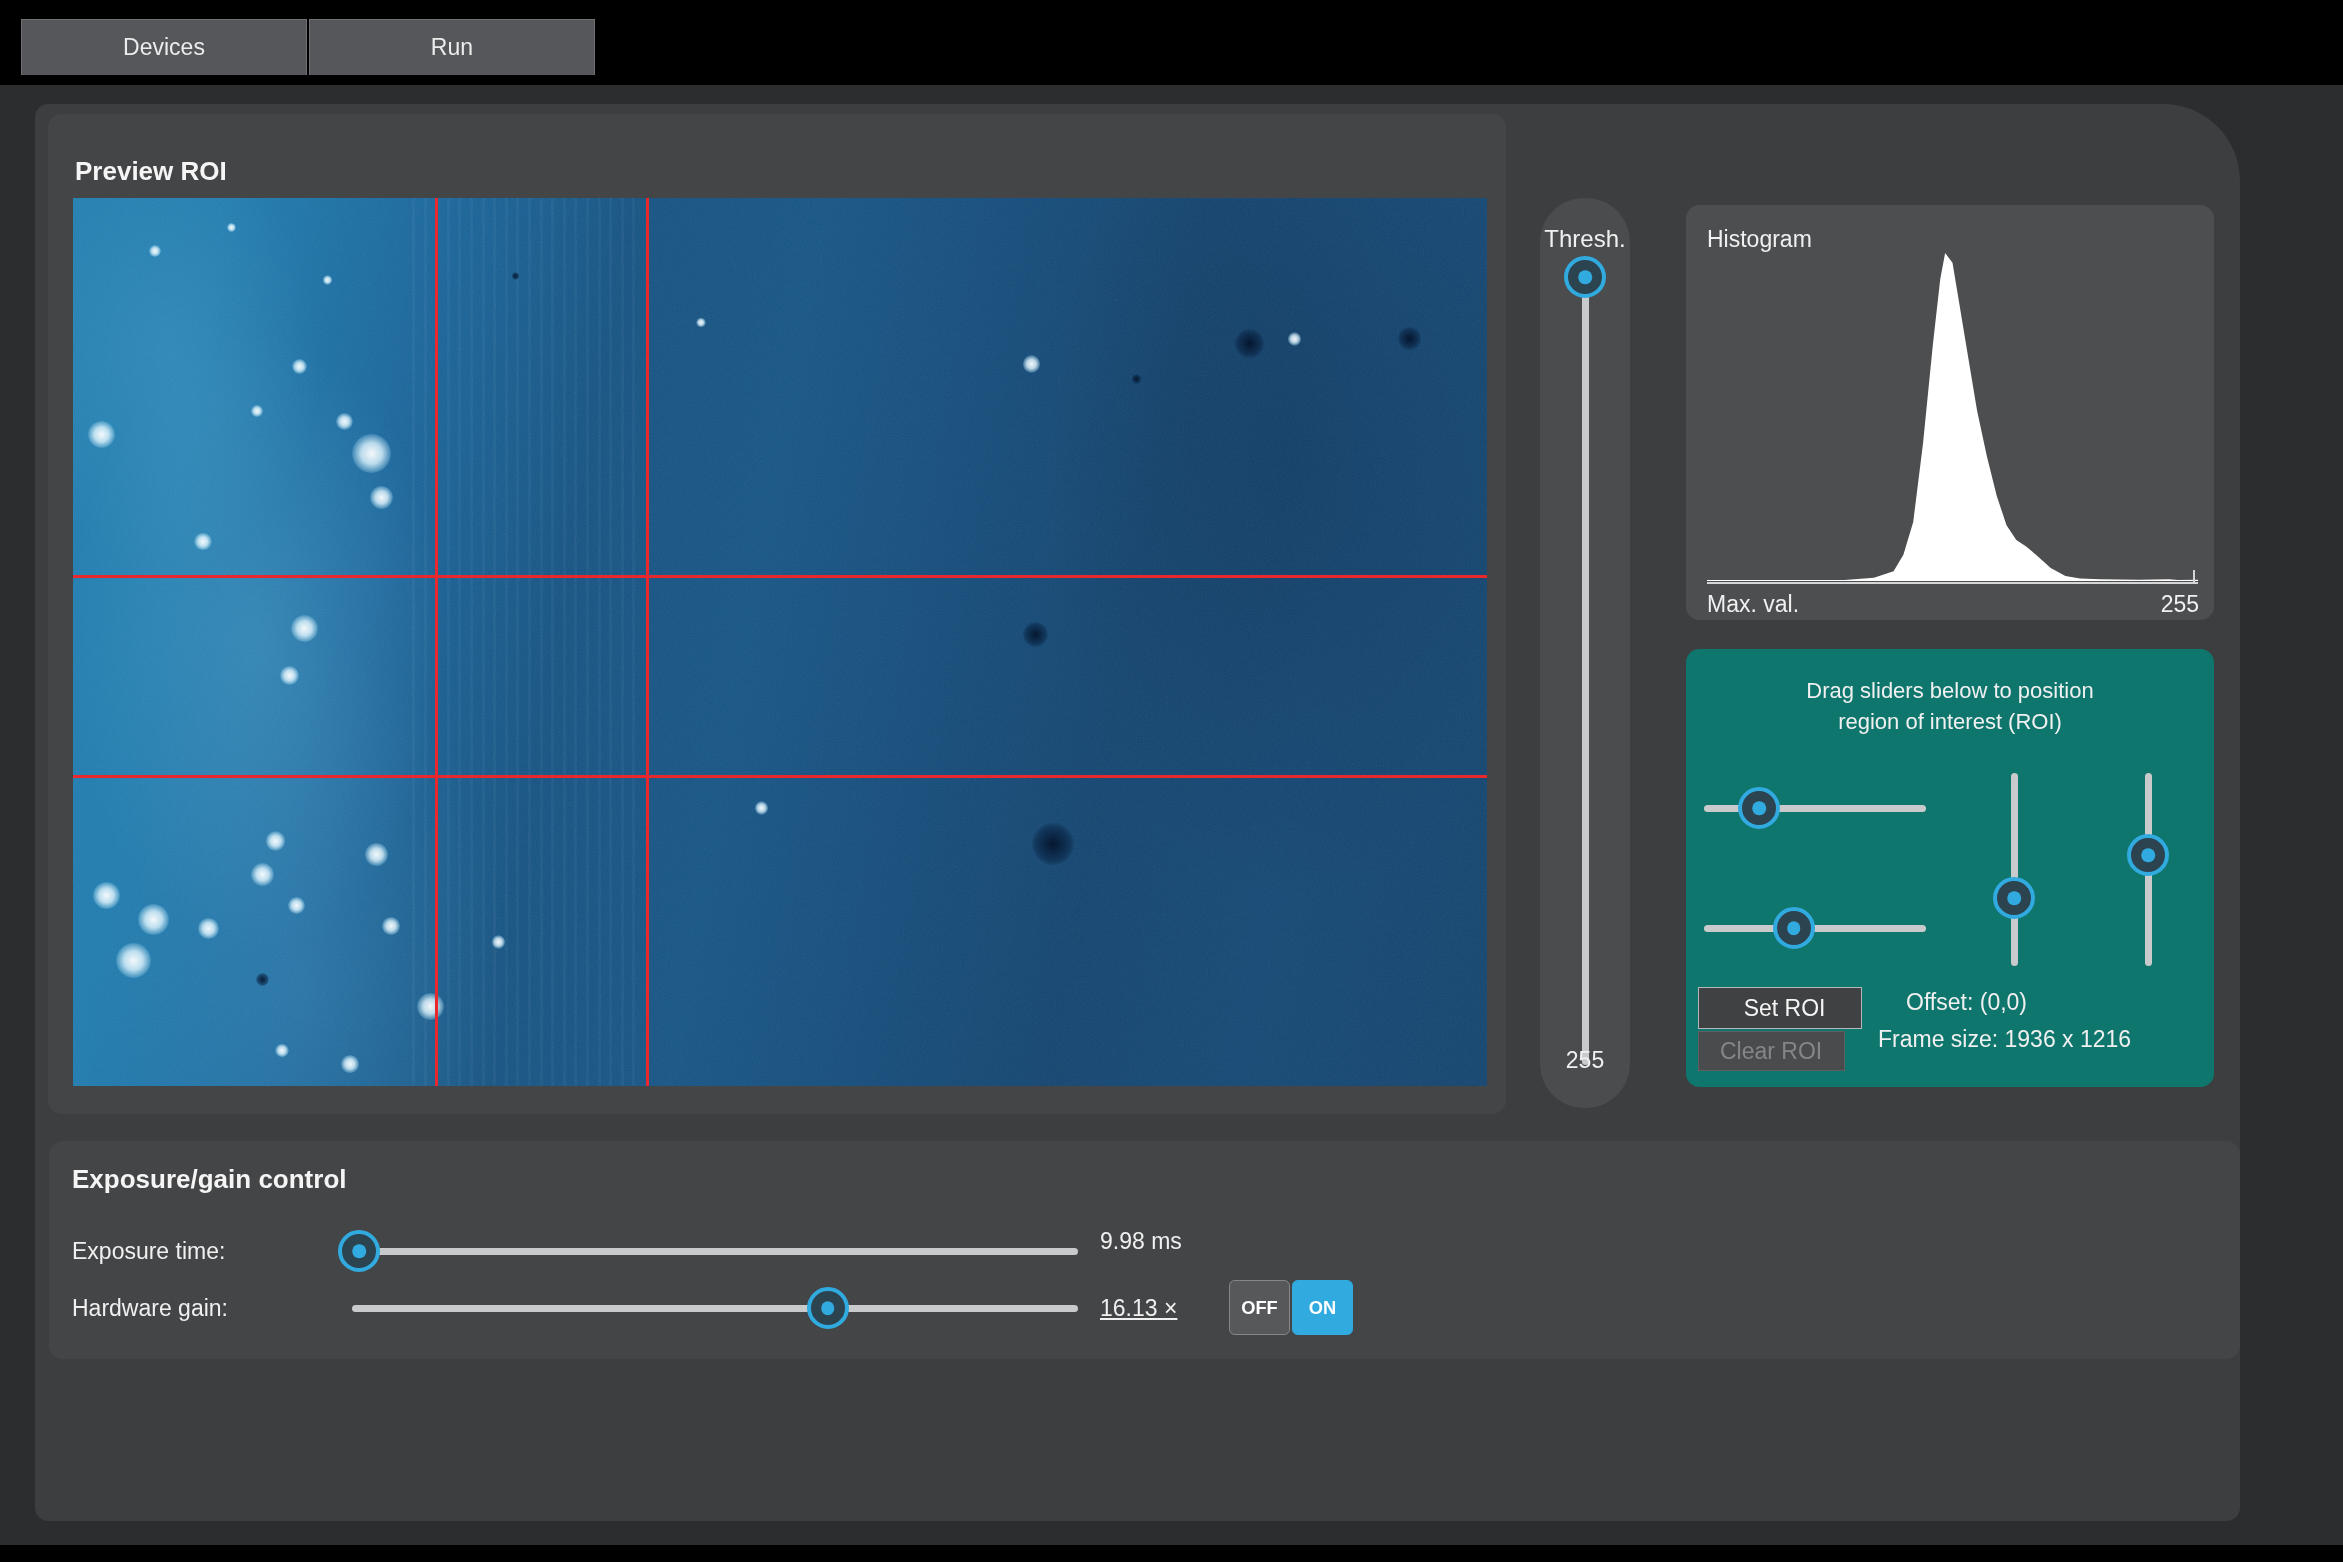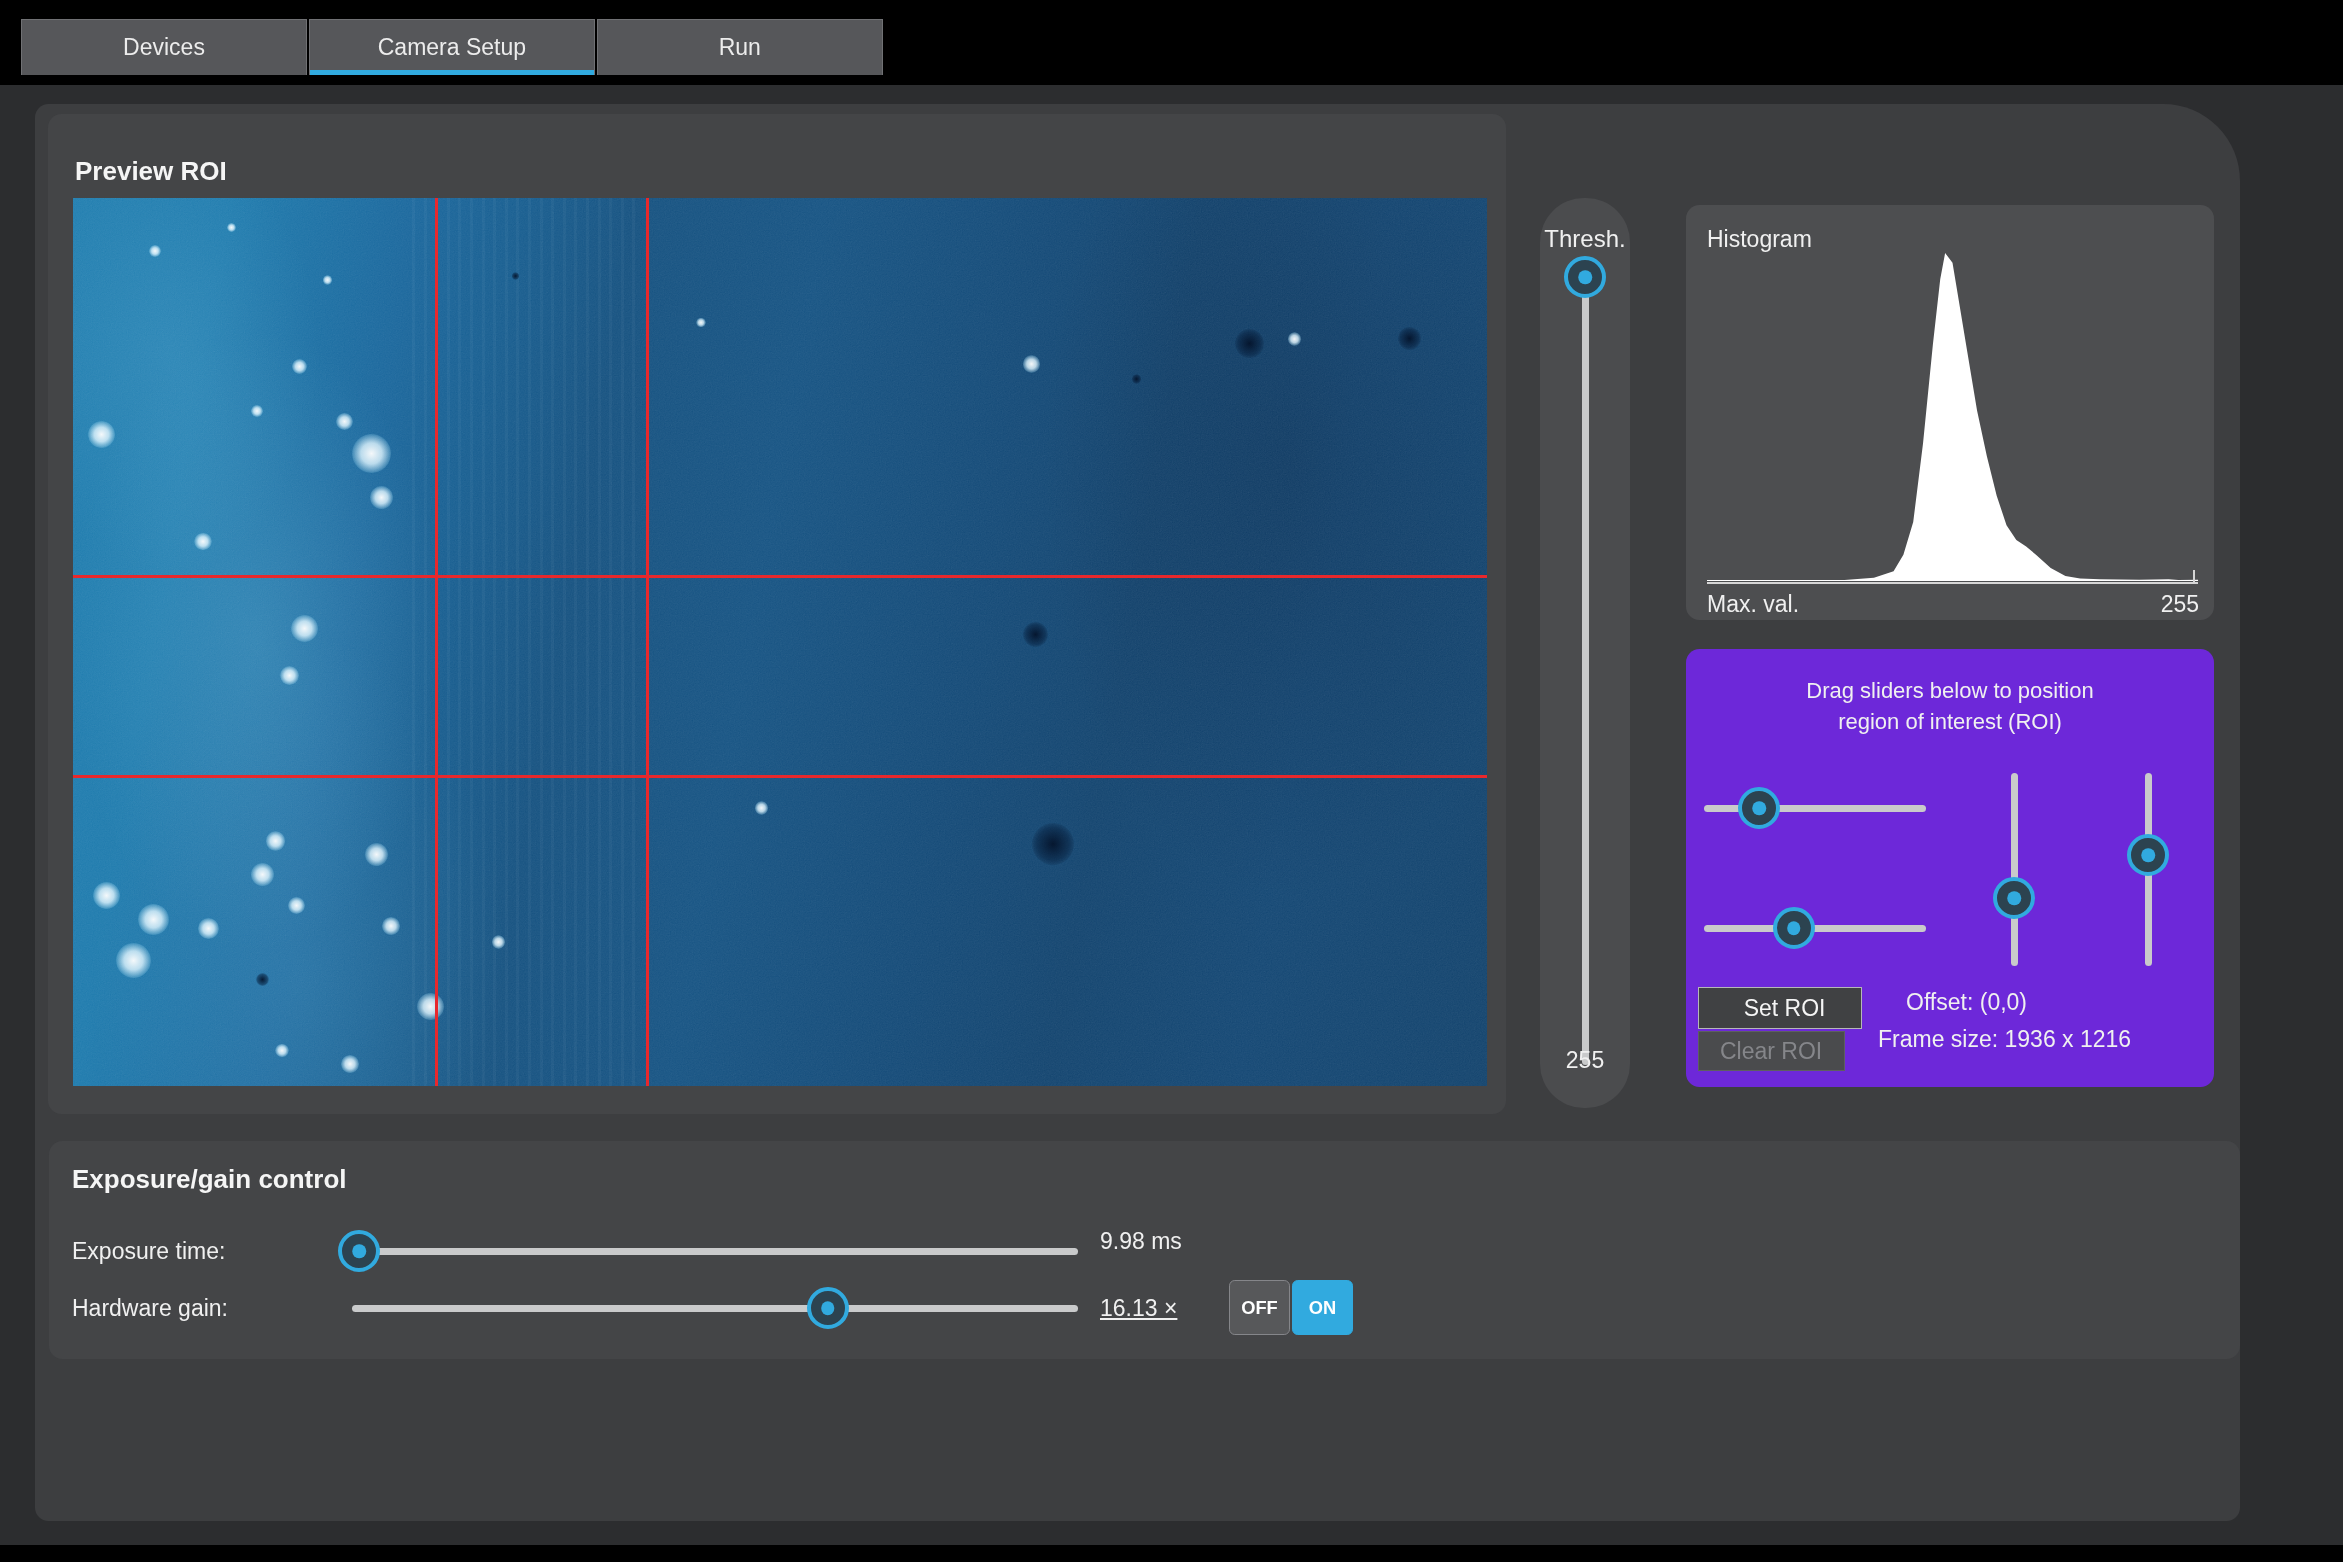--- a/index.html
+++ b/index.html
@@ -19,21 +19,21 @@
          box-sizing:border-box; position:relative; cursor:default; }
   .tab.active::after { content:''; position:absolute; left:0; right:0; bottom:0; height:5.8px; background:var(--accent); }
 
   
   .main-panel { left:35px; top:104px; width:2205px; height:1417px; background:#3d3e40;
                 border-radius:13.5px 77px 13.5px 13.5px; }
   .panel { position:absolute; border-radius:13.5px; }
   .preview-panel { left:48px; top:114px; width:1458px; height:1000px; background:#444547; }
   .thresh-panel { left:1540px; top:198px; width:90px; height:910px; background:#4b4c4e; border-radius:44px; }
   .hist-panel { left:1686px; top:205px; width:528px; height:415px; background:#4d4e50; }
-  .roi-panel  { left:1686px; top:649px; width:528px; height:438px; background:#6d28d9; }
+  .roi-panel  { left:1686px; top:649px; width:528px; height:438px; background:#0f766e; }
   .exposure-panel { left:49px; top:1141px; width:2191px; height:218px; background:#444547; }
 
   .panel-title { position:absolute; color:#f5f5f5; font-size:26px; font-weight:bold; }
   .label-text  { position:absolute; color:#f0f0f0; font-size:23px; }
 
   
   .preview-image { position:absolute; left:25px; top:84px; width:1414px; height:888px; overflow:hidden;
     background:
       radial-gradient(ellipse 270px 444px at 13% 50%, rgba(125,205,235,0.22), transparent 70%),
       radial-gradient(ellipse 212px 309px at 7% 18%, rgba(115,195,230,0.16), transparent 70%),
@@ -82,21 +82,20 @@
 </head>
 <body>
 
 <div id="app">
 
   <div class="abs top-bar"></div>
   <div class="abs bottom-bar"></div>
 
   <nav class="abs tab-bar">
       <div class="tab">Devices</div>
-      <div class="tab active">Camera Setup</div>
       <div class="tab">Run</div>
     </nav>
 
   <div class="abs main-panel"></div>
 
   <section class="panel preview-panel">
     <div class="panel-title" style="left:27px; top:42px;">Preview ROI</div>
     <div class="preview-image">
       <div class="streaks"></div>
       <svg class="noise-svg" viewBox="0 0 1465 920" width="1414" height="888">

